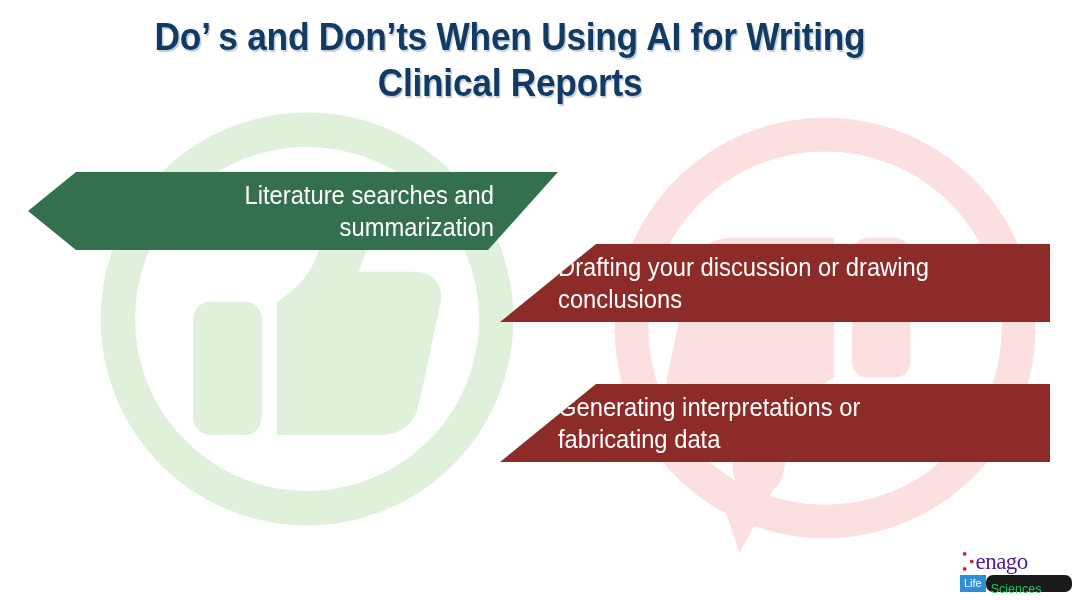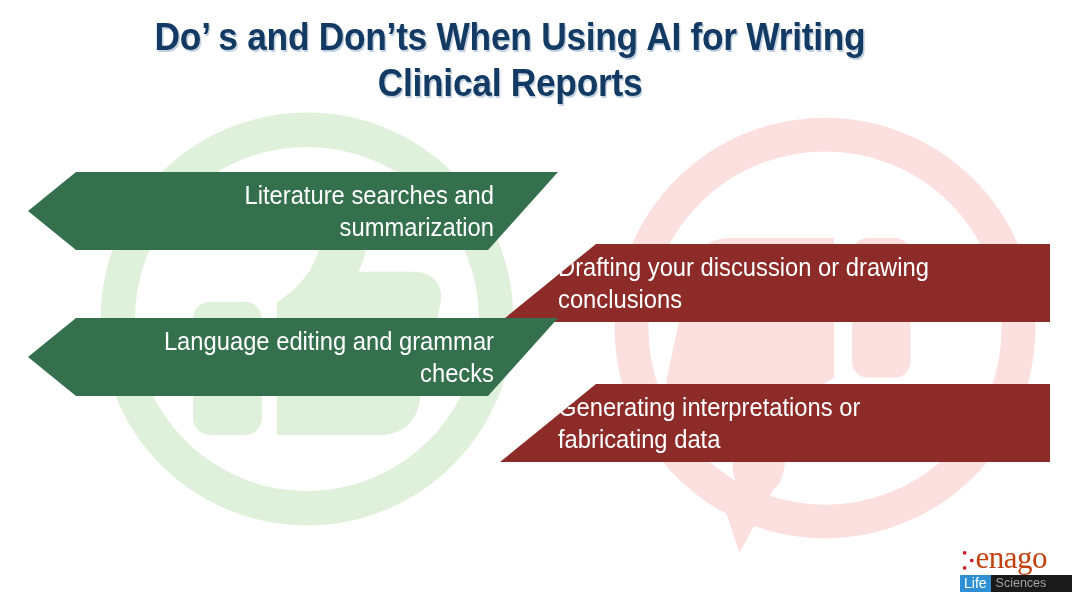--- a/index.html
+++ b/index.html
@@ -154,47 +154,48 @@
     font-size: 24px;
     font-weight: bold;
     color: #C8202B;
     line-height: 1;
     margin-right: 1px;
     position: relative;
     top: 1px;
   }
   #logo-name {
     font-family: "Liberation Serif", serif;
-    font-size: 31px;
+    font-size: 23px;
     letter-spacing: -0.5px;
-    color: #c2410c;
+    color: #4c1d95;
     line-height: 1;
   }
   #logo-tagline {
     display: flex;
     margin-top: 2px;
     height: 17px;
     width: 112px;
   }
   #logo-tagline .tag-life {
     background: #2E8FD4;
     color: #ffffff;
     font-family: "Liberation Sans", sans-serif;
-    font-size: 14px;
+    font-size: 11px;
     line-height: 17px;
     padding: 0 4px 0 4px;
   }
   #logo-tagline .tag-sciences {
     background: #1A1A1A;
-    color: #a3a3a3;
+    color: #22c55e;
     font-family: "Liberation Sans", sans-serif;
     font-size: 12.5px;
     line-height: 17px;
-    padding: 0 5px 0 5px;
+    padding: 6px 5px 0 5px;
     flex: 1;
+    border-radius: 7px;
   }
 </style>
 </head>
 <body>
 
 <div id="slide">
 
   <div class="watermark" id="watermark-thumbs-up">
     <svg viewBox="0 0 200 200" width="430" height="430" aria-hidden="true">
       <circle cx="100" cy="100" r="88" fill="none" stroke="#DFF0DB" stroke-width="16"></circle>
@@ -230,23 +231,20 @@
   <div id="bars">
 
     <div class="bar do" id="bar-do-1">
       <span class="bar-label">Literature searches and summarization</span>
     </div>
 
     <div class="bar dont" id="bar-dont-1">
       <span class="bar-label">Drafting your discussion or drawing conclusions</span>
     </div>
 
-    <div class="bar do" id="bar-do-2">
-      <span class="bar-label">Language editing and grammar checks</span>
-    </div>
 
     <div class="bar dont" id="bar-dont-2">
       <span class="bar-label">Generating interpretations or fabricating data</span>
     </div>
 
 
   </div>
 
   <div id="logo">
     <div id="logo-wordmark">

